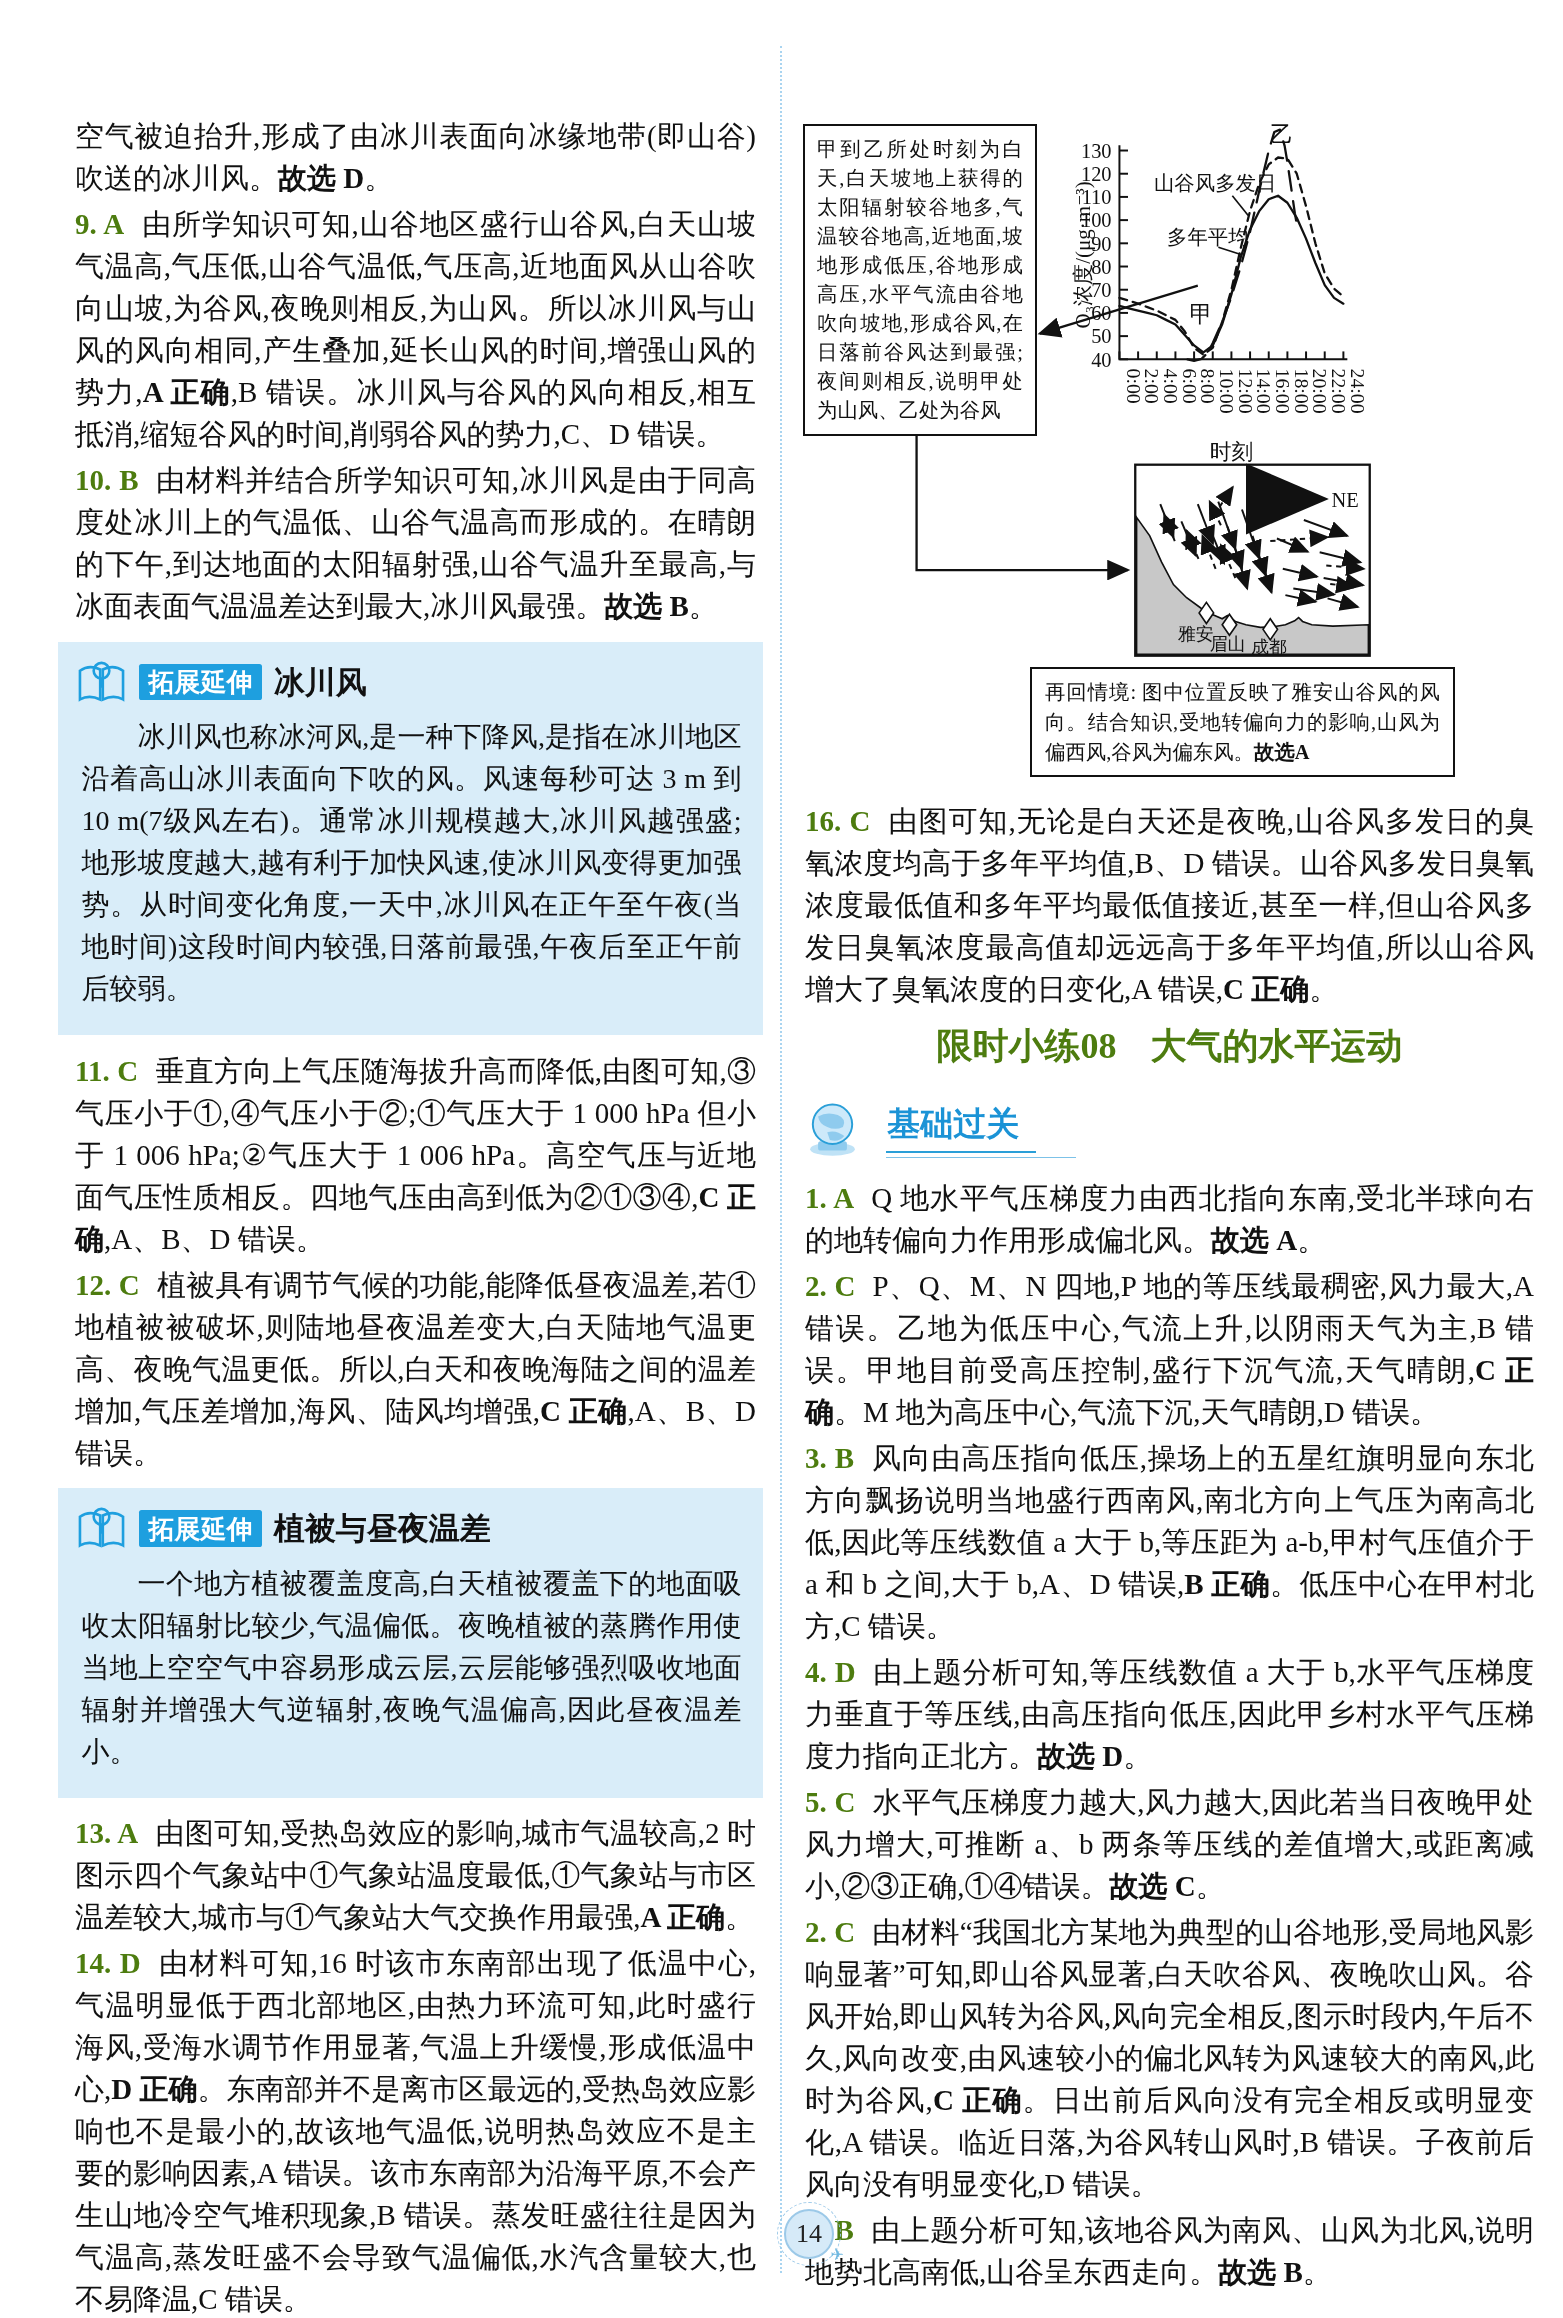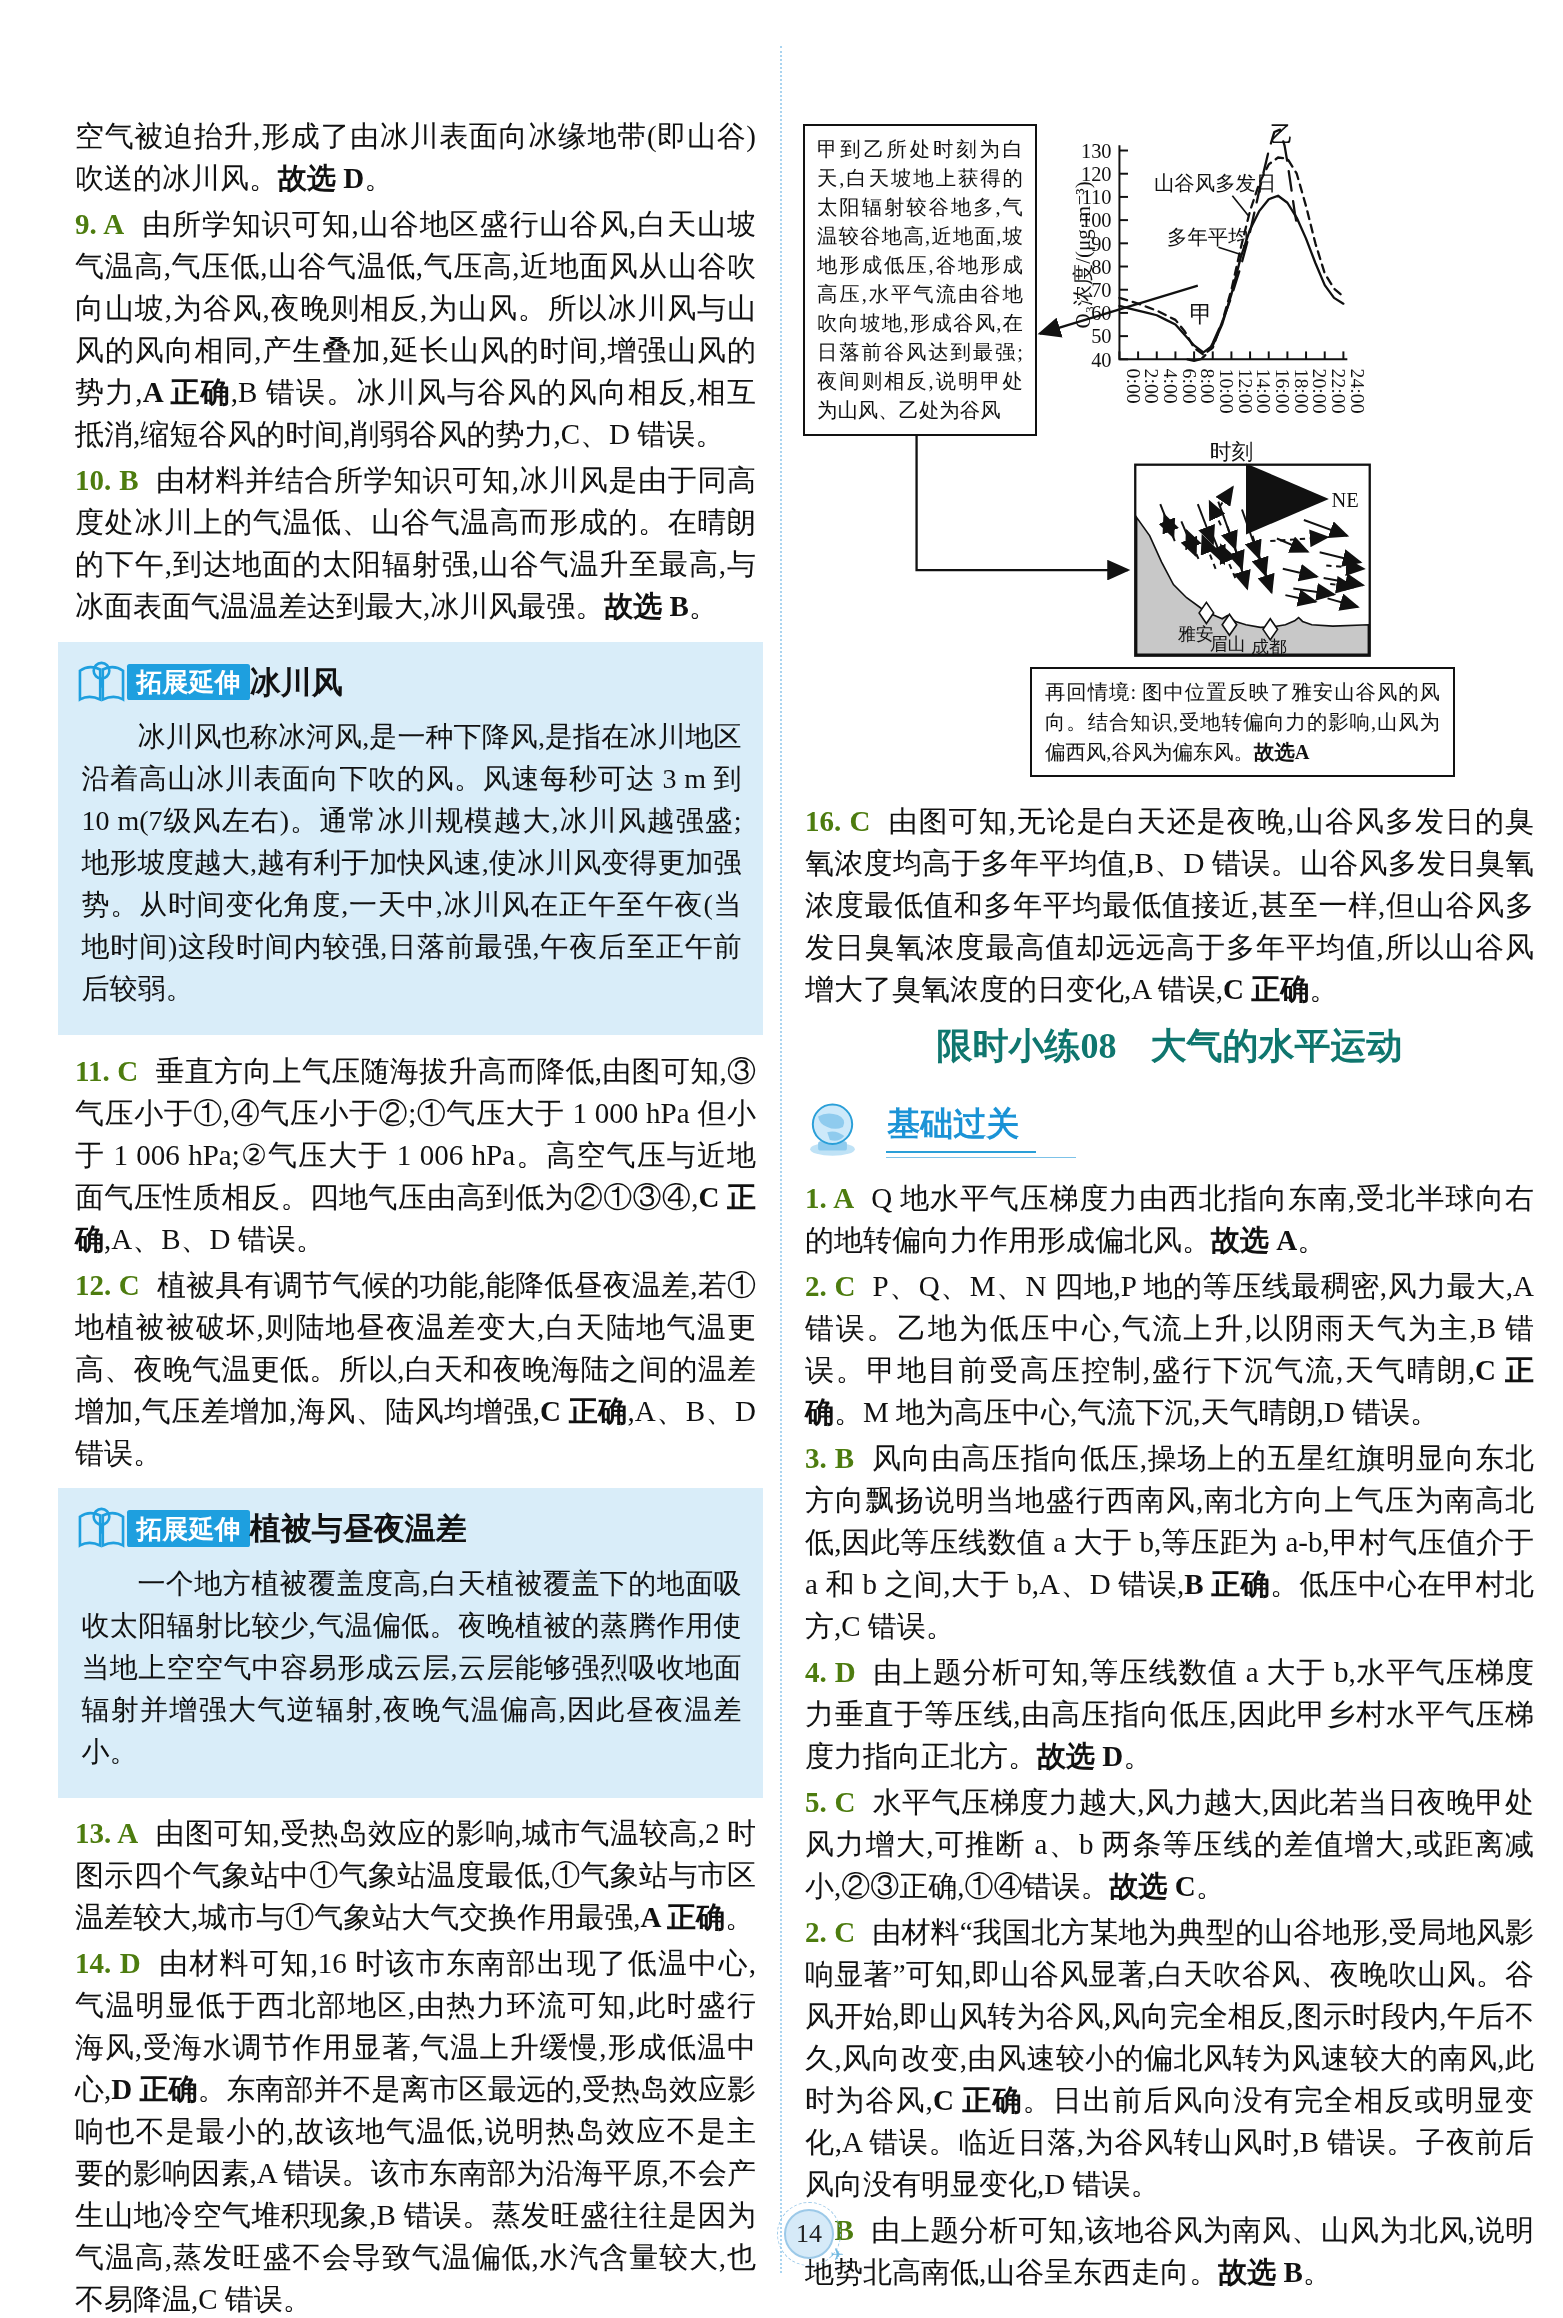--- a/index.html
+++ b/index.html
@@ -6,31 +6,31 @@
   #page{position:relative;width:1564px;height:2319px;background:#ffffff;overflow:hidden;
         font-family:"Liberation Serif","DejaVu Serif",serif;color:#111}
   #divider{position:absolute;left:780px;top:46px;height:2227px;border-left:2px dotted #a9d4f0}
   .col{position:absolute;top:111px;font-size:29px;line-height:42px;text-align:justify}
   #left-col{left:71px;width:689px}
   #right-col{left:801px;width:737px}
   p.ans{margin:4px;padding:0}
   .num{color:#4d7c0f;font-weight:bold;padding-right:17px}
   .b{font-weight:bold}
   .ext{background:#d9edf9;margin:14.5px -2.6px 14.5px -13px;padding:17px 16px 20px 18.4px}
-  .ext-head{display:flex;align-items:center;margin-bottom:10.5px;line-height:1}
+  .ext-head{display:flex;align-items:center;gap:12px;margin-bottom:10.5px;line-height:1}
   .badge{background:#1e9fdf;color:#fff;font-family:"Liberation Sans","DejaVu Sans",sans-serif;
          font-weight:bold;font-size:26px;padding:5.3px 9.2px;border-radius:2.6px}
   .ext-title{font-family:"Liberation Sans","DejaVu Sans",sans-serif;font-weight:bold;font-size:31px}
   .ext-body{margin:5px;text-indent:2em;font-size:28px;line-height:42px}
   #figure{position:relative;height:685px}
   #figsvg{position:absolute;left:0;top:0;font-family:"Liberation Serif","DejaVu Serif",serif}
   .figbox{position:absolute;border:2px solid #111;background:#fff;text-align:justify}
   #notebox{left:2px;top:13px;width:206px;padding:9.2px 12px;font-size:20.4px;line-height:29px}
   #sitbox{left:229px;top:556px;width:395px;padding:8px 13px;font-size:20.4px;line-height:30px}
-  #mini-heading{text-align:center;color:#0f766e;font-weight:bold;font-size:36px;line-height:47px;margin:13px 0 0 0}
+  #mini-heading{text-align:center;color:#4d7c0f;font-weight:bold;font-size:36px;line-height:47px;margin:13px 0 0 0}
   #mini-heading .gap{display:inline-block;width:34px}
   #sechead{display:flex;align-items:center;gap:22px;margin:28px 0 16px 0}
   .sectitle{font-family:"Liberation Sans","DejaVu Sans",sans-serif;font-weight:bold;color:#1b93d6;
             font-size:33px;line-height:1.1;position:relative;padding:0 17px 9.2px 1.3px;border-bottom:2.6px solid #2a9fd8}
   .sectitle::after{content:"";position:absolute;left:0;right:-40px;bottom:-7.2px;height:1.3px;background:#7cc2e8}
   #pagenum{position:absolute;left:784px;top:2209px;width:46px;height:46px;border-radius:50%;
            background:#d6eaf8;border:2px solid #9cc9e8;display:flex;align-items:center;justify-content:center;
            font-size:26px;color:#222}
   #pagenum::before{content:"";position:absolute;inset:-9.2px;border:1.3px dashed #9cc9e8;border-radius:50%}
   #pagenum .plane{position:absolute;right:-12px;bottom:-6.6px;font-size:16px;color:#6fb8e0;

